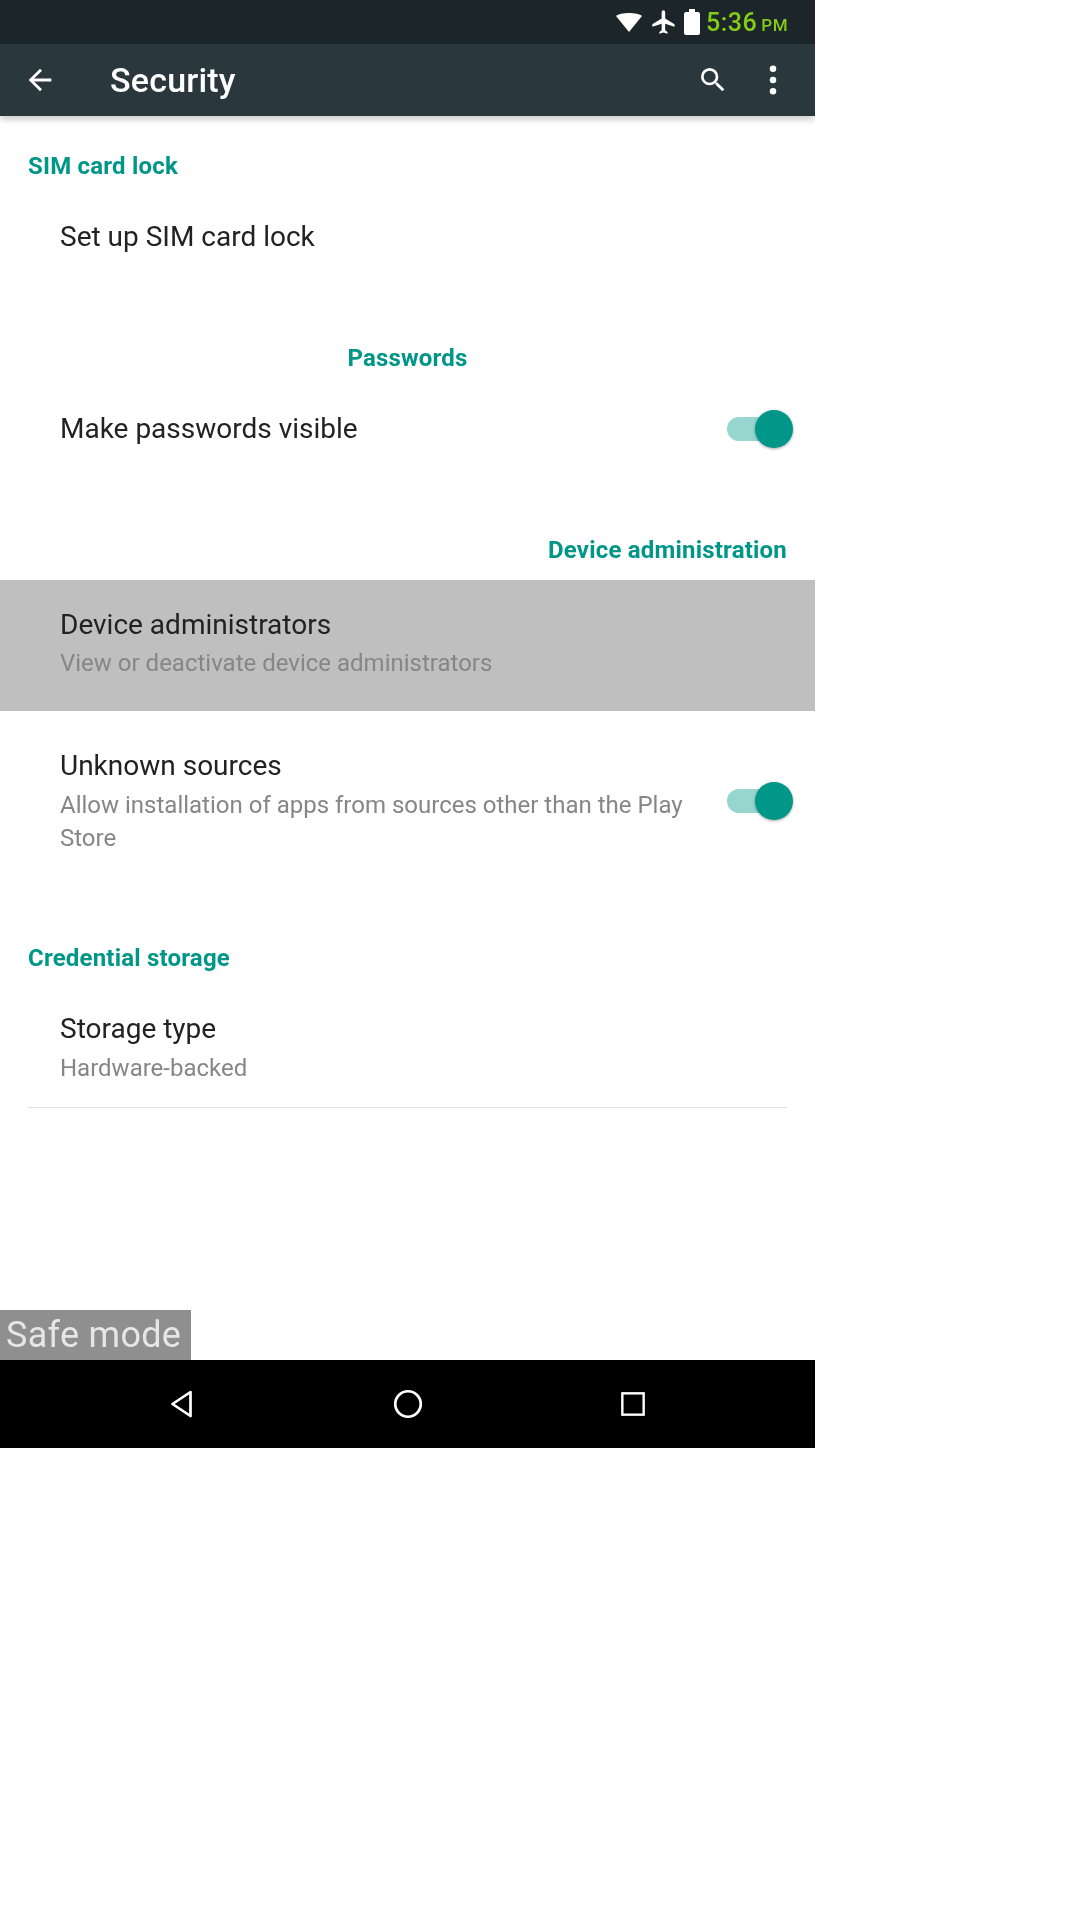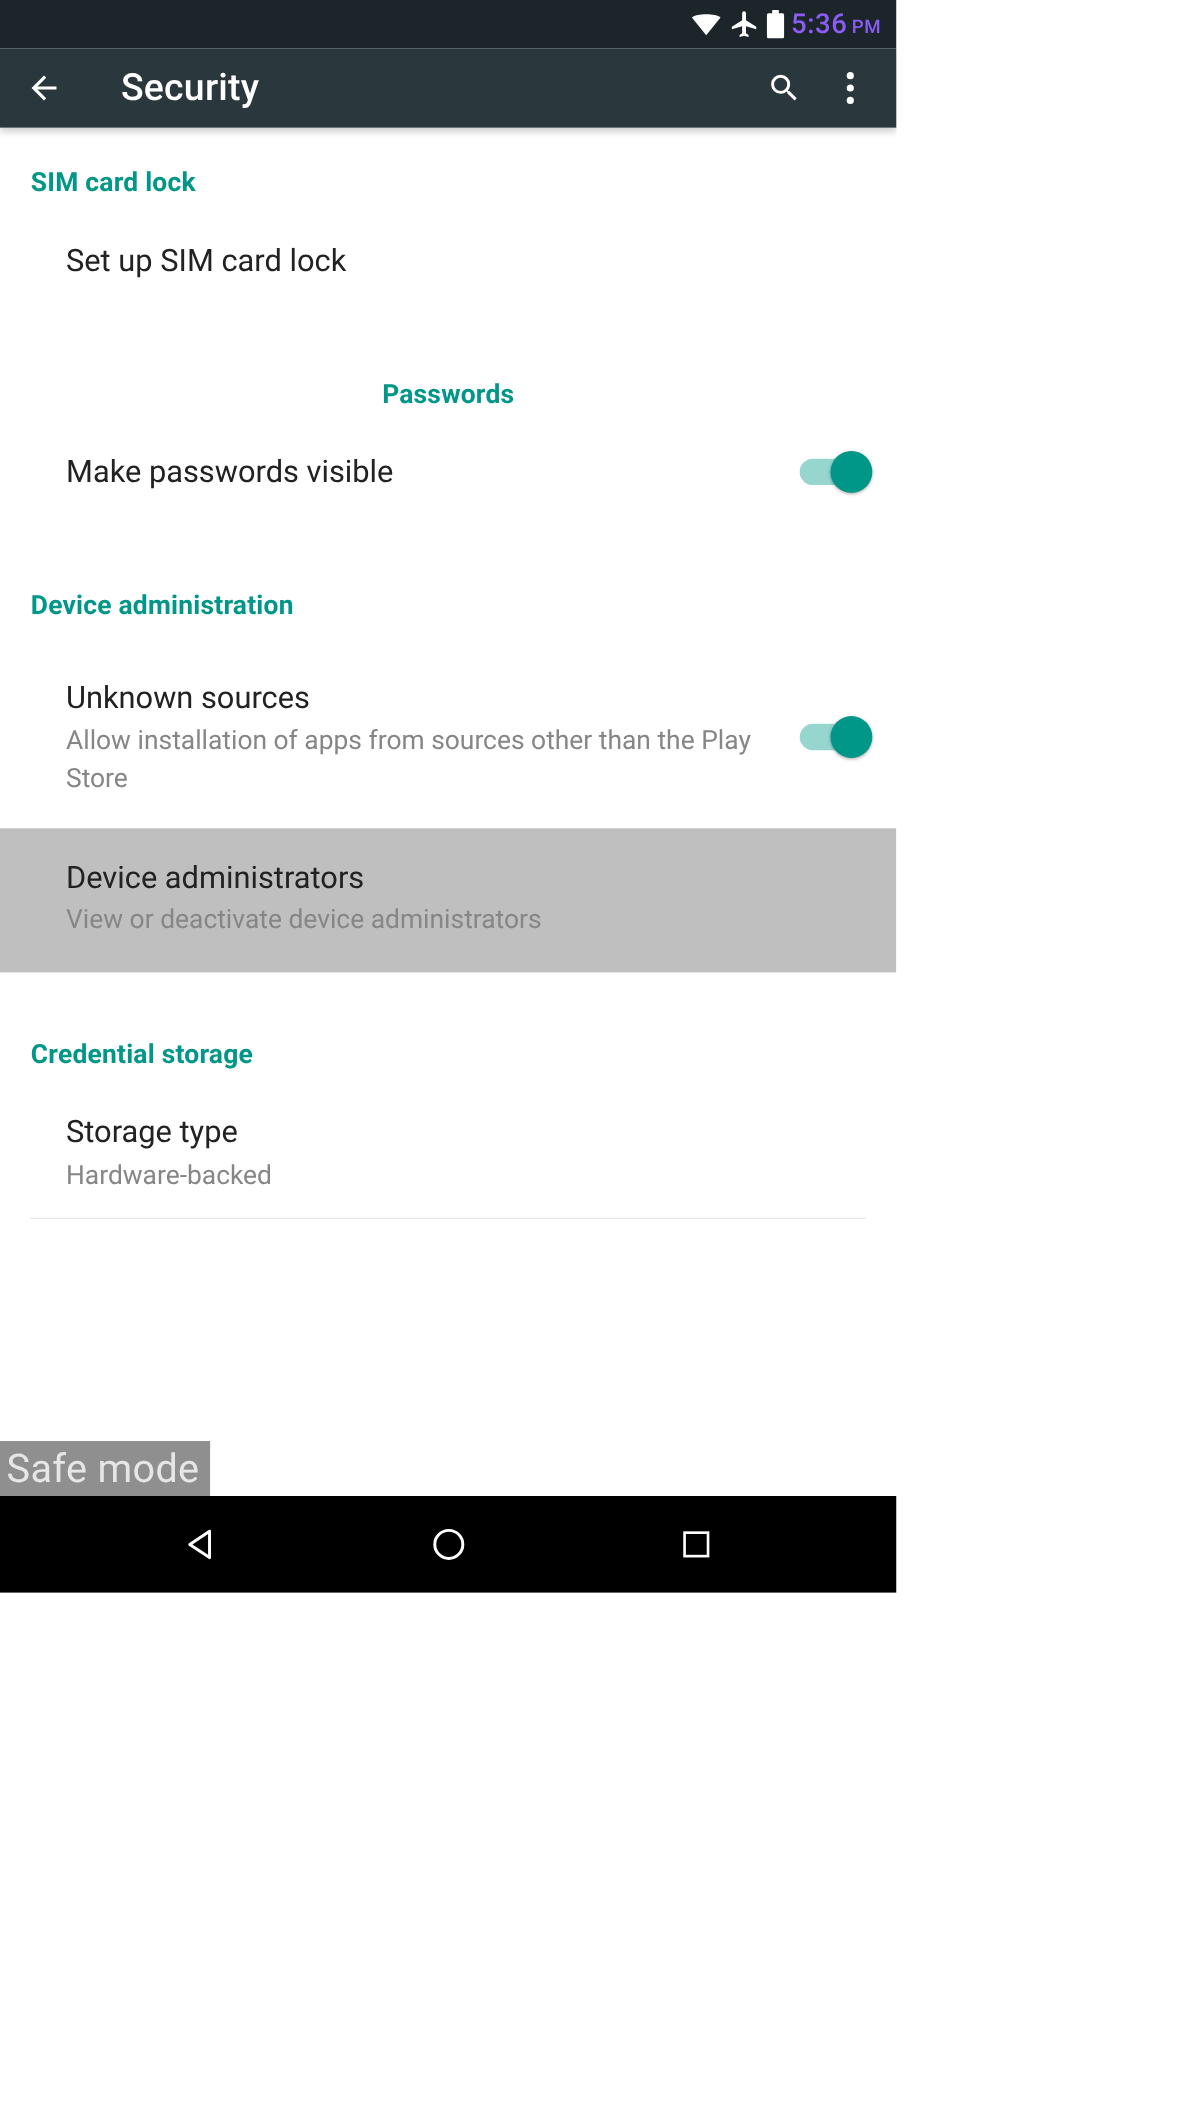--- a/index.html
+++ b/index.html
@@ -16,22 +16,22 @@
       overflow: hidden;
       position: relative;
     }
     
     .status-bar {
       height: 44px;
       background: #1c2529;
       display: flex;
       align-items: center;
       justify-content: flex-end;
-      padding: 0 14px 0 0;
-      color: #8b5cf6;
+      padding: 0 27px 0 0;
+      color: #84cc16;
       gap: 6px;
     }
     .status-time {
       font-size: 25px;
       font-weight: 500;
       letter-spacing: 0.5px;
       display: flex;
       align-items: baseline;
     }
     .status-time .ampm {
@@ -231,34 +231,34 @@
   <div class="section-header" style="padding-top:60px;text-align:center;">Passwords</div>
   <div class="list-item">
     <div class="item-text">
       <div class="item-title">Make passwords visible</div>
     </div>
     <div class="switch-track">
       <div class="switch-thumb"></div>
     </div>
   </div>
 
-  <div class="section-header" style="padding-top:60px; padding-bottom:16px;">Device administration</div>
+  <div class="section-header" style="padding-top:60px; padding-bottom:16px;text-align:right;">Device administration</div>
+  <div class="list-item pressed" style="padding-top:26px; padding-bottom:30px;">
+    <div class="item-text">
+      <div class="item-title">Device administrators</div>
+      <div class="item-subtitle">View or deactivate device administrators</div>
+    </div>
+  </div>
   <div class="list-item" style="padding-top:36px;">
     <div class="item-text">
       <div class="item-title">Unknown sources</div>
       <div class="item-subtitle">Allow installation of apps from sources other than the Play Store</div>
     </div>
     <div class="switch-track">
       <div class="switch-thumb"></div>
-    </div>
-  </div>
-  <div class="list-item pressed" style="padding-top:26px; padding-bottom:30px;">
-    <div class="item-text">
-      <div class="item-title">Device administrators</div>
-      <div class="item-subtitle">View or deactivate device administrators</div>
     </div>
   </div>
 
   <div class="section-header" style="padding-top:60px;">Credential storage</div>
   <div class="list-item" style="padding-bottom:22px;">
     <div class="item-text">
       <div class="item-title">Storage type</div>
       <div class="item-subtitle">Hardware-backed</div>
     </div>
   </div>

